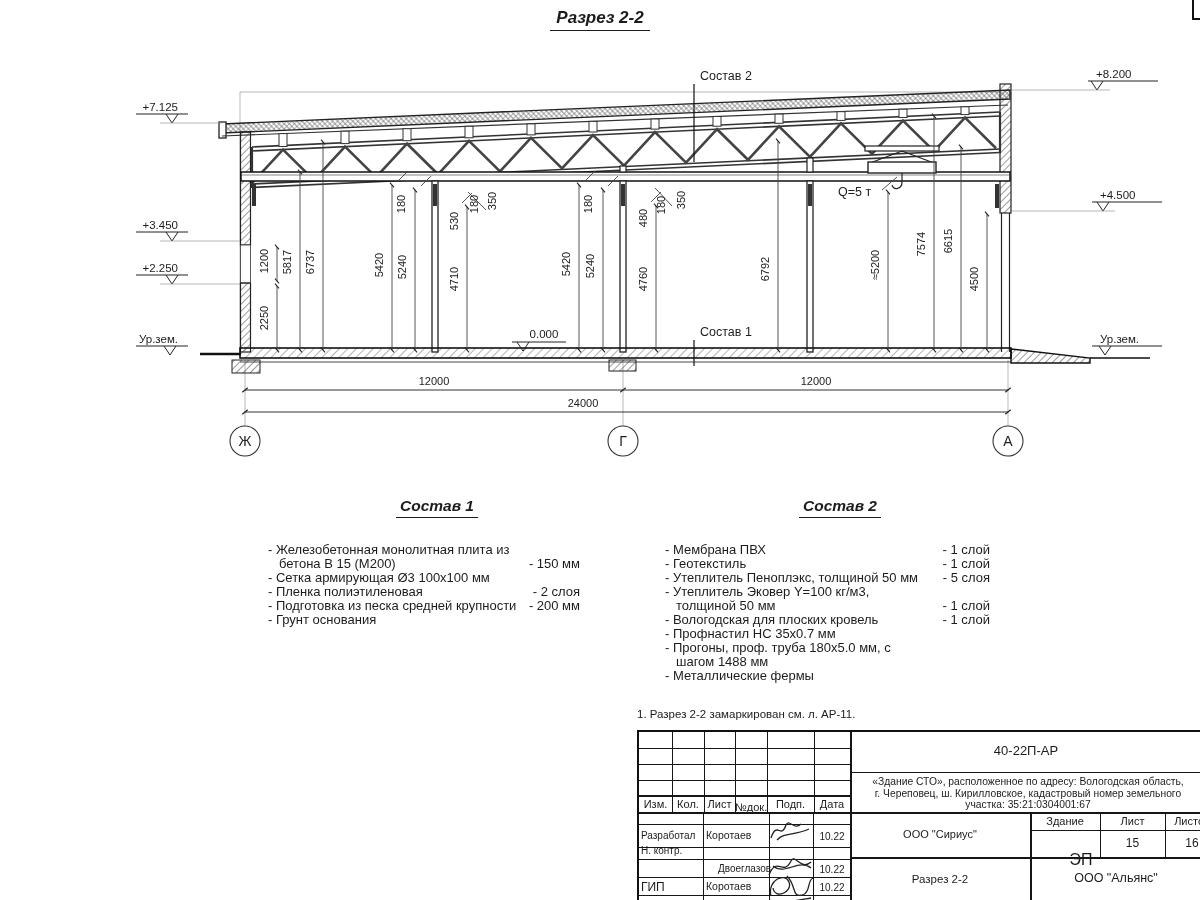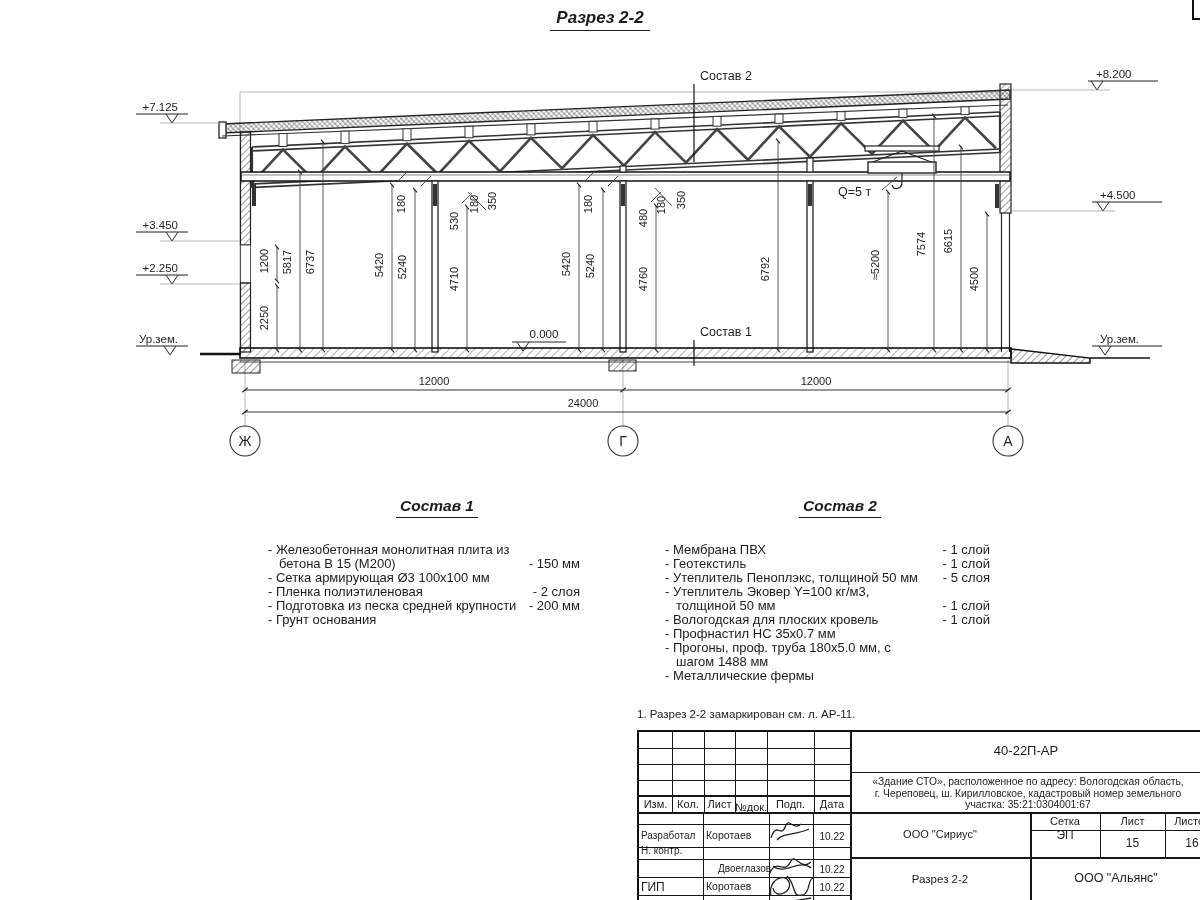--- a/index.html
+++ b/index.html
@@ -396,21 +396,21 @@
     <path d="M6,26 C2,10 20,2 24,12 C28,22 10,30 8,18 M22,6 C32,16 26,28 38,25 C46,22 42,10 48,8 M4,30 C18,34 34,30 46,28" fill="none" stroke="#222" stroke-width="1.3"></path>
   </svg>
 
   <div class="tbc" style="left:211px;top:12px;width:352px;font-size:13px;">40-22П-АР</div>
   <div class="tbc" style="left:215px;top:44px;width:348px;font-size:10.3px;">
     <div>«Здание СТО», расположенное по адресу: Вологодская область,</div>
     <div>г. Череповец, ш. Кирилловское, кадастровый номер земельного</div>
     <div>участка: 35:21:0304001:67</div>
   </div>
   <div class="tbc" style="left:211px;top:96px;width:180px;">ООО "Сириус"</div>
-  <div class="tbc" style="left:391px;top:83px;width:70px;">Сетка</div>
+  <div class="tbc" style="left:391px;top:83px;width:70px;">Здание</div>
   <div class="tbc" style="left:461px;top:83px;width:65px;">Лист</div>
   <div class="tbc" style="left:526px;top:83px;width:54px;">Листов</div>
-  <div class="tbc" style="left:391px;top:97px;width:70px;font-size:12px;">ЭП</div>
+  <div class="tbc" style="left:391px;top:119px;width:70px;font-size:16px;padding-left:16px;">ЭП</div>
   <div class="tbc" style="left:461px;top:105px;width:65px;font-size:12px;">15</div>
   <div class="tbc" style="left:526px;top:105px;width:54px;font-size:12px;">16</div>
   <div class="tbc" style="left:211px;top:141px;width:180px;font-size:11.5px;">Разрез 2-2</div>
   <div class="tbc" style="left:391px;top:139px;width:172px;font-size:12.5px;">ООО "Альянс"</div>
 </div>
 
 </body></html>

